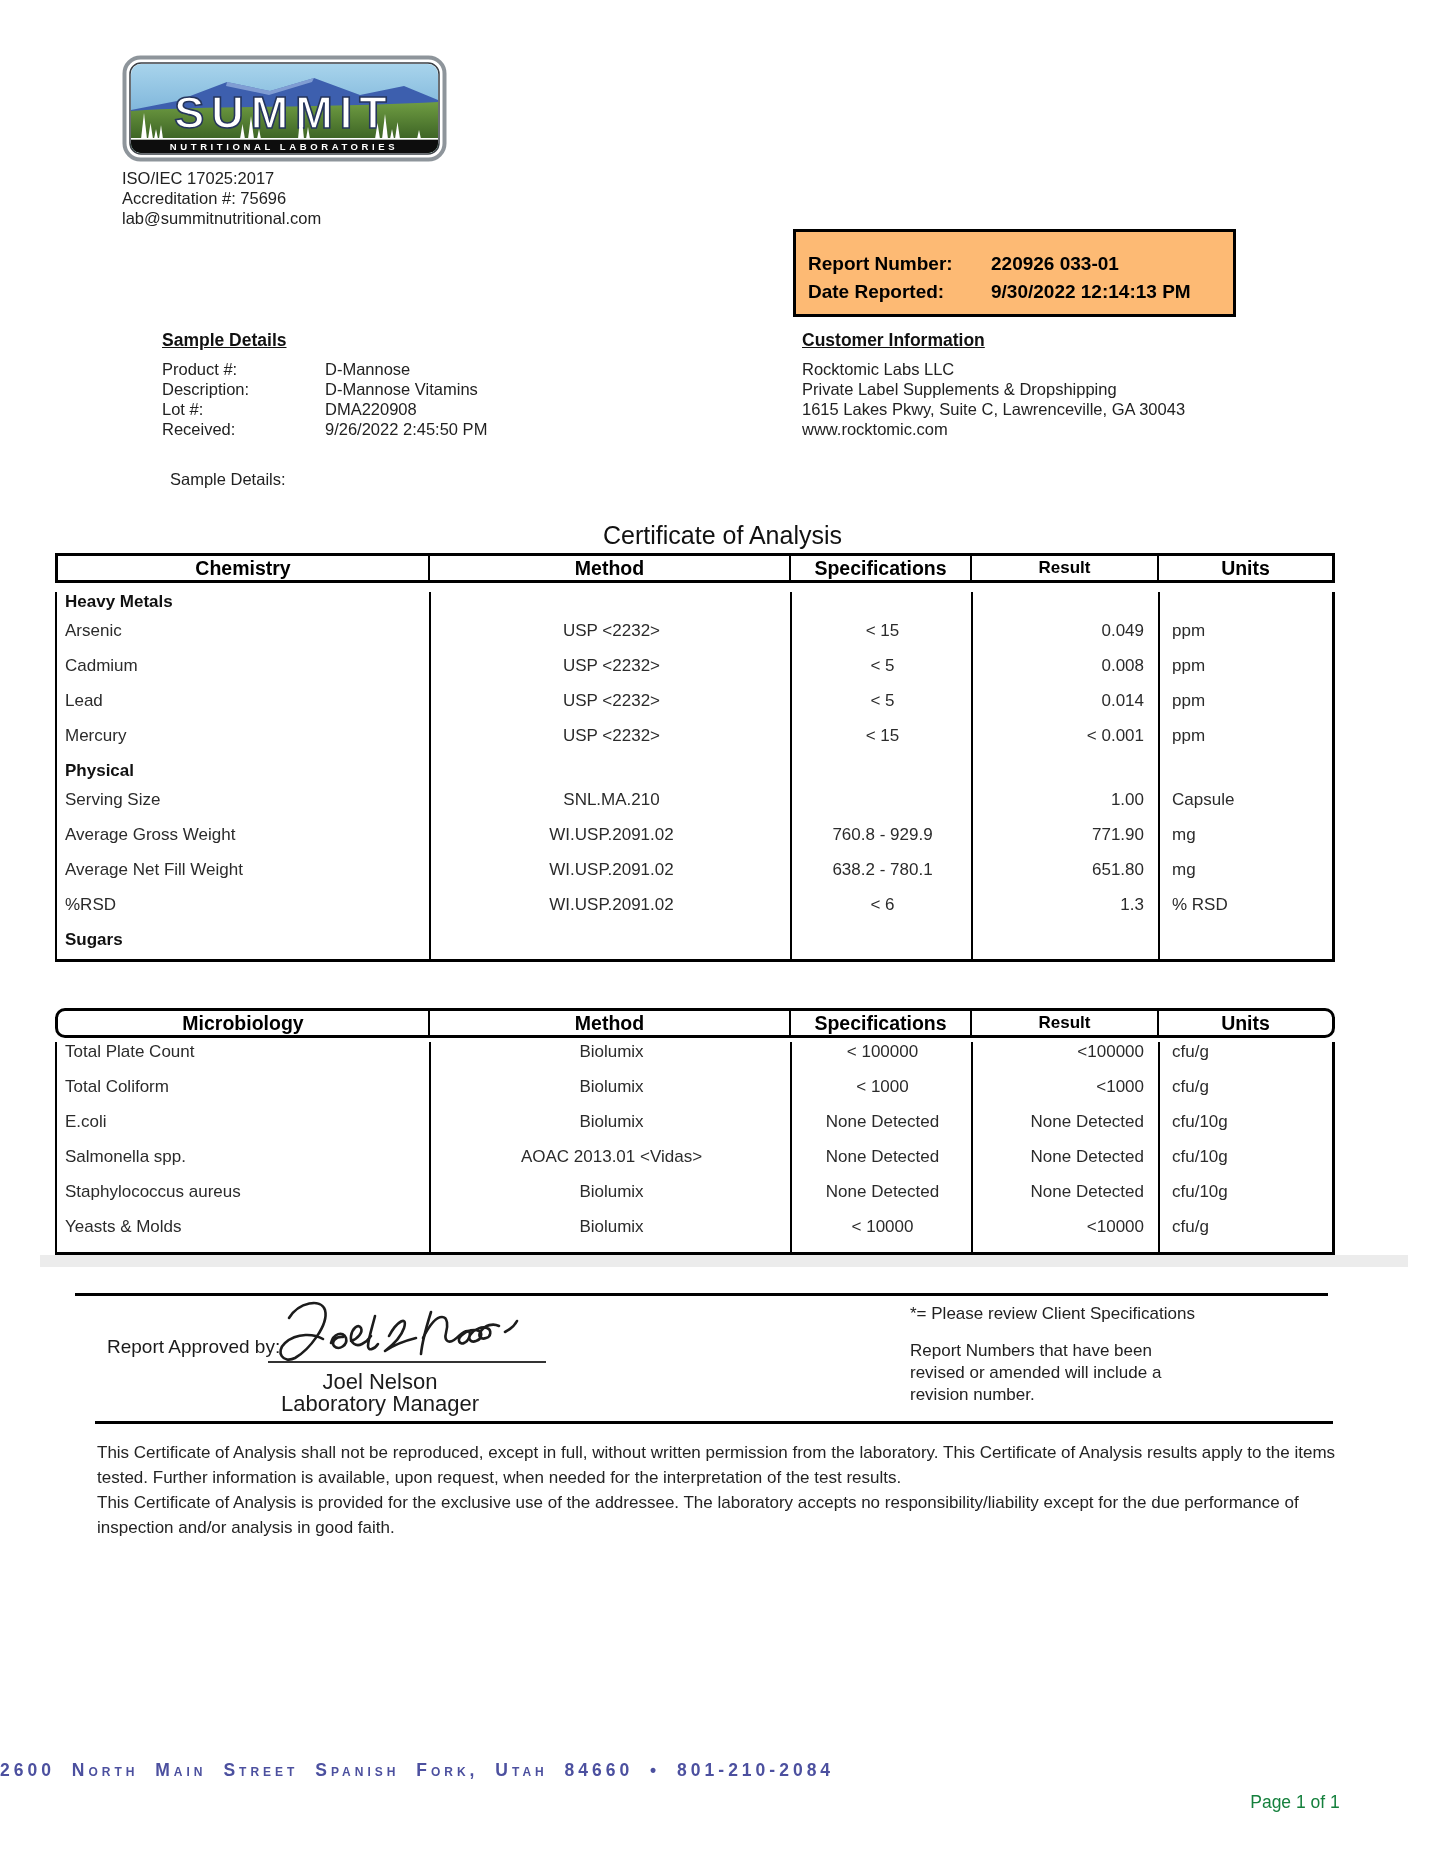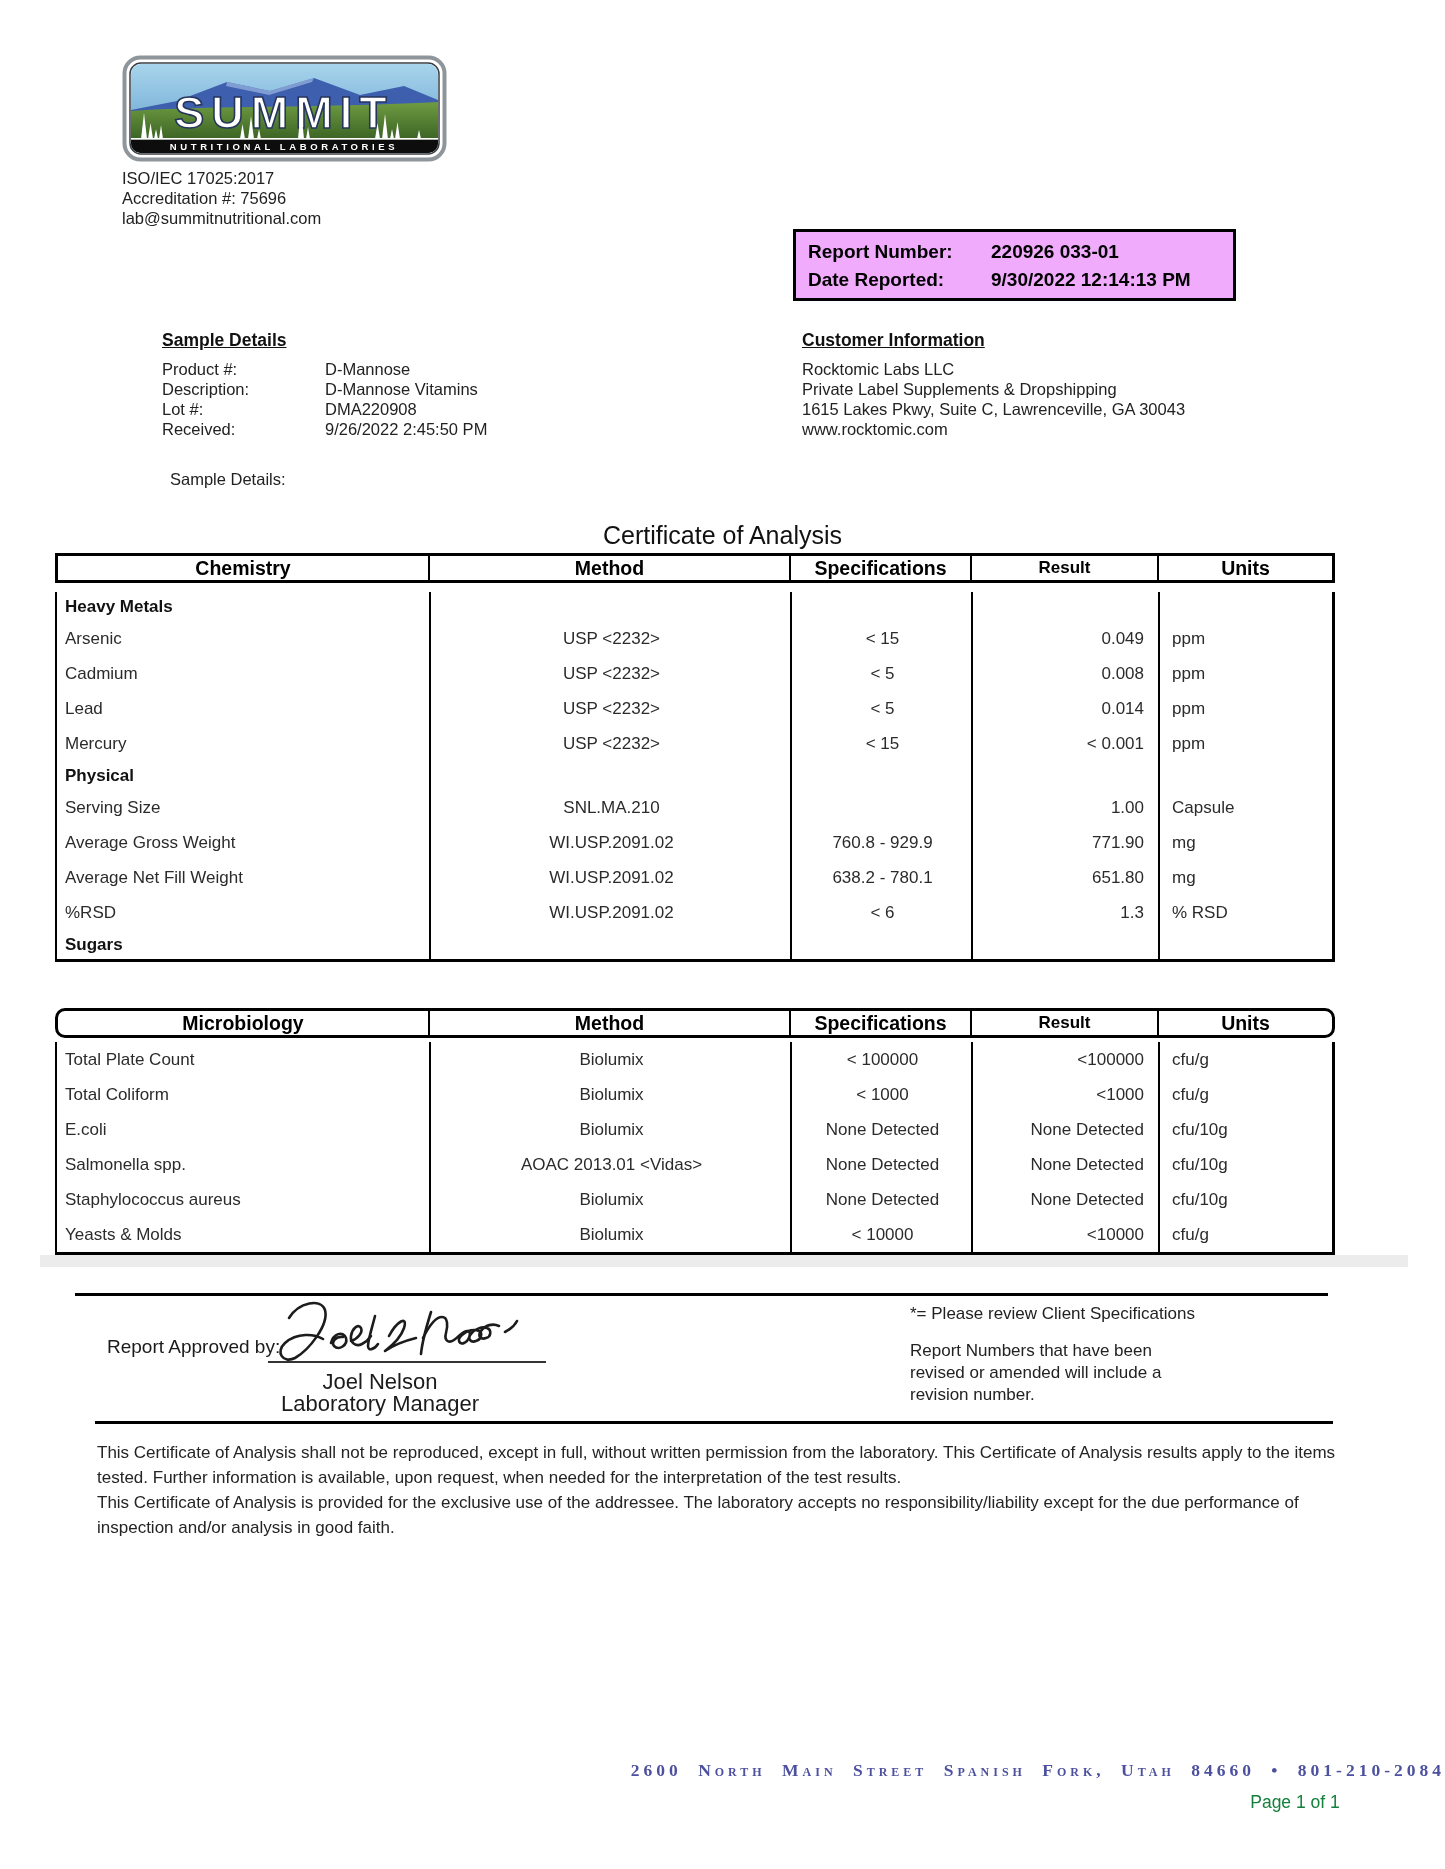--- a/index.html
+++ b/index.html
@@ -8,22 +8,22 @@
     position:relative; width:1445px; height:1869px; background:#ffffff;
     font-family:"Liberation Sans", sans-serif; color:#1f1f1f; overflow:hidden;
   }
   .abs { position:absolute; }
 
   
   .accred { left:122px; top:168px; font-size:16.5px; line-height:20px; color:#222; }
 
   
   .report-box {
-    left:793px; top:229px; width:443px; height:72px;
-    border:3px solid #000; padding:6px 0 0 12px; background:#f0abfc;
+    left:793px; top:229px; width:443px; height:88px;
+    border:3px solid #000; padding:18px 0 0 12px; background:#fdba74;
   }
   .rb-row { display:flex; line-height:28px; }
   .rb-label { width:183px; font-weight:bold; font-size:19px; color:#000; }
   .rb-value { font-weight:bold; font-size:19px; color:#000; }
 
   
   .sec-title { font-weight:bold; font-size:17.5px; text-decoration:underline; color:#111; }
   .info-row { display:flex; font-size:16.5px; line-height:20px; color:#222; }
   .info-label { width:163px; }
   .cust-line { font-size:16.5px; line-height:20px; color:#222; }
@@ -40,21 +40,21 @@
         font-weight:bold; font-size:19.5px; color:#000; border-right:2px solid #000; }
   .th:last-child { border-right:none; }
   .th.w1{width:372px;} .th.w2{width:361px;} .th.w3{width:181px;} .th.w4{width:187px; font-size:17px;} .th.w5{flex:1;}
 
   .tbody {
     left:55px; width:1280px; border-left:2px solid #000; border-right:3px solid #000;
     border-bottom:3px solid #000; background:#fff; position:absolute;
   }
   .vline { position:absolute; top:0; bottom:0; width:2px; background:#000; }
   .v1{left:372px;} .v2{left:733px;} .v3{left:914px;} .v4{left:1101px;}
-  .trow { display:flex; height:35px; align-items:center; font-size:17px; color:#2b2b2b; }
+  .trow { display:flex; height:35px; align-items:flex-start; font-size:17px; color:#2b2b2b; }
   .trow.section { height:29px; }
   .trow .c1 { width:374px; padding-left:8px; }
   .trow .c2 { width:361px; text-align:center; }
   .trow .c3 { width:181px; text-align:center; }
   .trow .c4 { width:187px; text-align:right; padding-right:16px; }
   .trow .c5 { flex:1; padding-left:12px; }
   .trow.section .c1 { width:100%; font-weight:bold; color:#111; }
 
   .grey-band { left:40px; top:1255px; width:1368px; height:12px; background:#ececec; }
 
@@ -68,23 +68,23 @@
   .sr { position:absolute; width:1px; height:1px; overflow:hidden; clip:rect(0 0 0 0); white-space:nowrap; }
 
   .note1 { left:910px; top:1304px; font-size:17px; color:#222; }
   .note2 { left:910px; top:1340px; width:274px; font-size:17px; line-height:22px; color:#222; }
 
   .disclaimer { left:97px; top:1440px; width:1252px; font-size:17px; line-height:25px; color:#242424; }
   .disclaimer p { margin:0; }
 
   
   .footer-address {
-    left:0; top:1760px; width:1445px; text-align:right;
+    left:0; top:1760px; width:1445px; text-align:left;
     font-variant:small-caps; font-weight:bold; font-size:17.5px;
-    letter-spacing:4px; word-spacing:8px; color:#4c509f;font-family:Liberation Serif, serif;
+    letter-spacing:4px; word-spacing:8px; color:#4c509f;
   }
   .page-indicator { left:1200px; top:1792px; width:190px; text-align:center; font-size:17.5px; color:#15803d; }
 </style>
 </head>
 <body>
 
 <div class="page">
 
   <div class="abs" style="left:122px; top:55px; width:325px; height:107px;">
     <svg width="325" height="107" viewBox="0 0 325 107">

